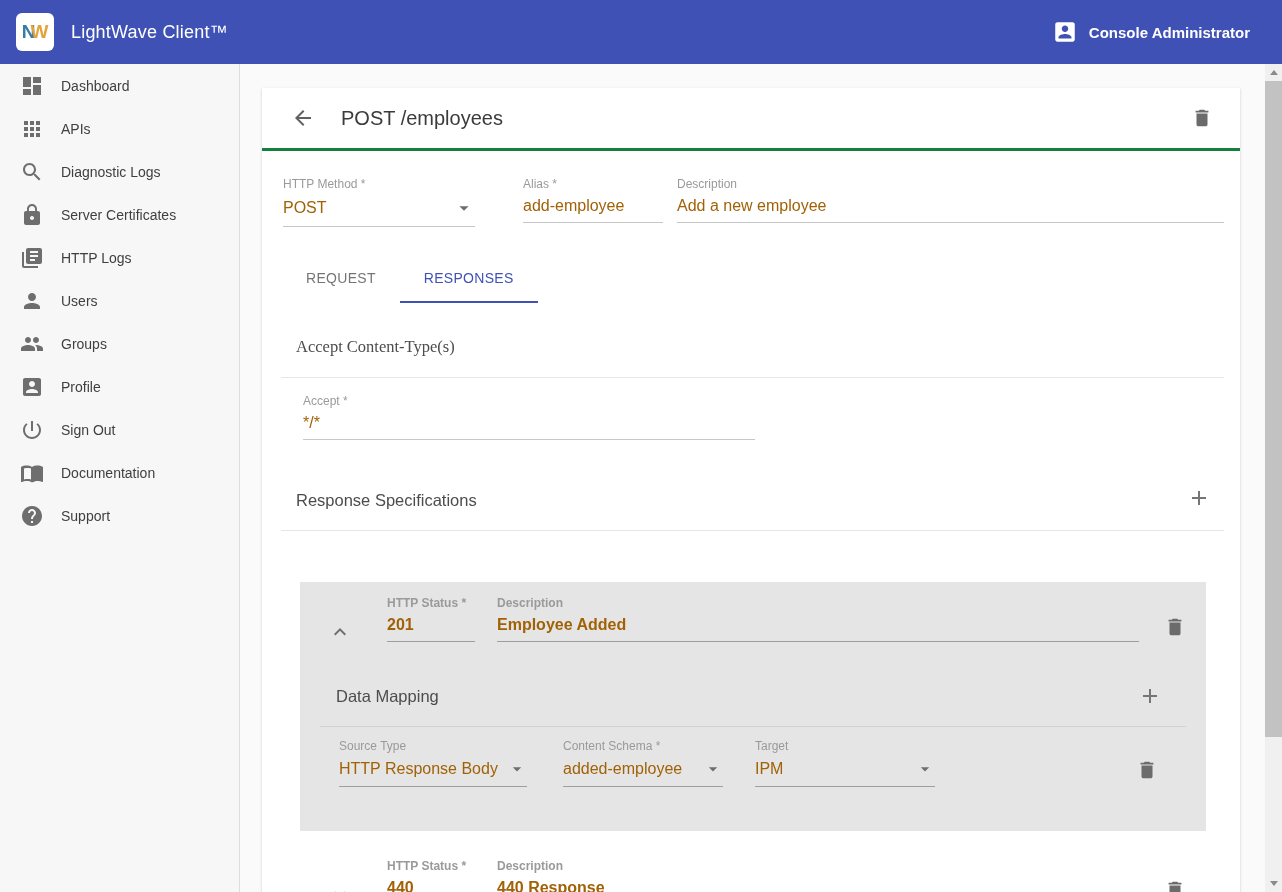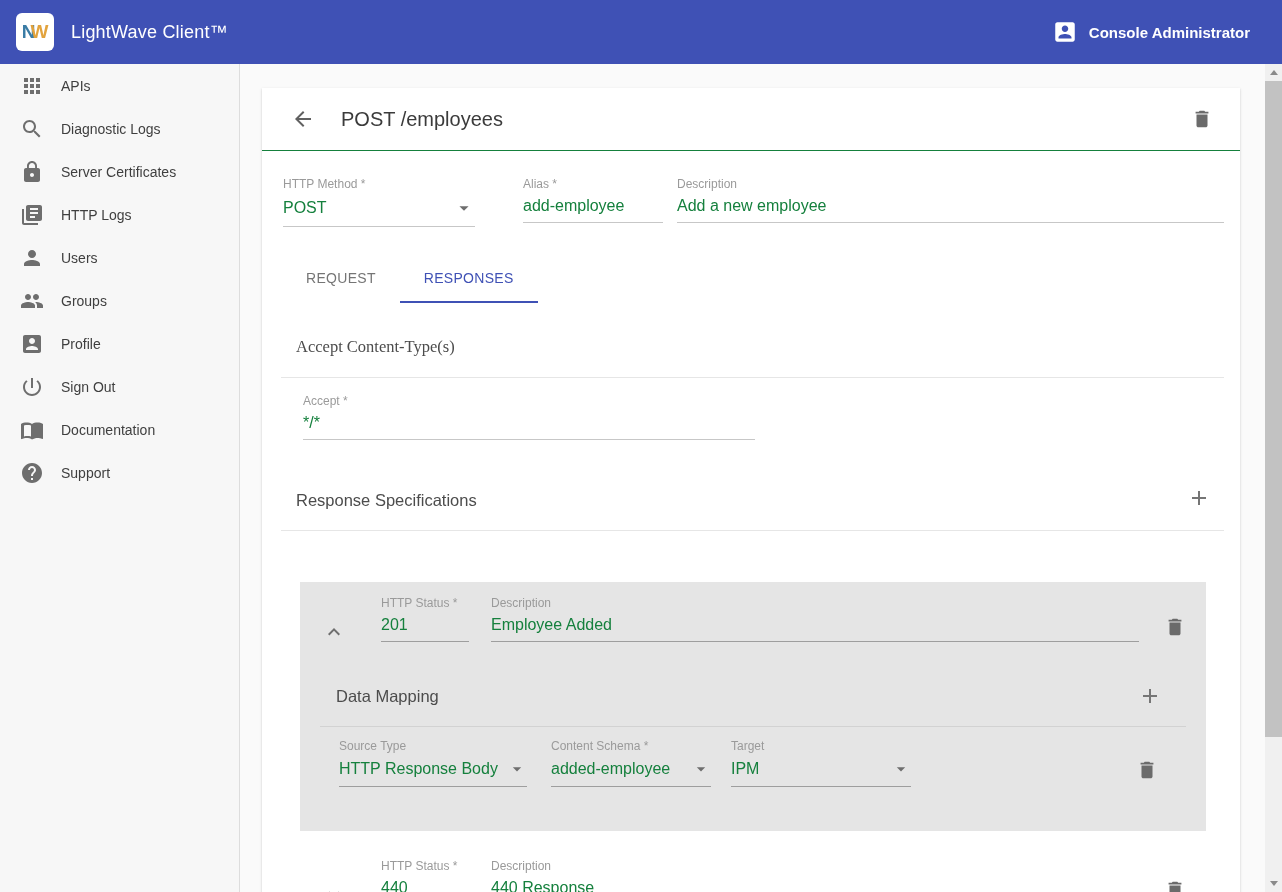--- a/index.html
+++ b/index.html
@@ -47,35 +47,35 @@
   .main {
     position: absolute; top: 64px; left: 240px; width: 1025px; bottom: 0;
     background: #fafafa; overflow: hidden;
   }
   .card {
     margin: 24px 25px 0 22px; background: #fff; height: 980px;
     box-shadow: 0 1px 1px rgba(0,0,0,.14), 0 1px 3px rgba(0,0,0,.12);
   }
   .card-header {
     height: 63px; display: flex; align-items: center;
-    border-bottom: 1px solid #15803d; padding: 0 27px 0 29px;
+    border-bottom: 3px solid #15803d; padding: 0 27px 0 29px;
   }
   .back-btn { cursor: pointer; }
   .back-btn svg { fill: #616161; }
   .page-title { margin-left: 26px; font-size: 20px; color: #3b3b3b; }
   .icon-btn { cursor: pointer; background: none; border: none; padding: 0; }
   .icon-btn svg { fill: #6b6b6b; }
   .card-header .icon-btn { margin-left: auto; }
 
   
   .field label { display: block; font-size: 12px; color: #9a9a9a; margin-bottom: 6px; }
   .f-row {
     display: flex; align-items: center; justify-content: space-between;
     border-bottom: 1px solid #c7c7c7; padding-bottom: 7px;
-    font-size: 16px; color: #15803d; min-height: 24px;
+    font-size: 16px; color: #a16207; min-height: 24px;
   }
   .f-row svg { fill: #6e6e6e; }
   .gray-bg .f-row { border-bottom-color: #9e9e9e; }
 
   .fields-row { display: flex; padding: 26px 16px 0 21px; }
   .field-method { width: 192px; }
   .field-alias  { width: 140px; margin-left: 48px; }
   .field-desc   { flex: 1; margin-left: 14px; }
 
   
@@ -93,33 +93,33 @@
   .accept-heading { margin: 34px 0 0 34px; font-family: Liberation Serif, serif; }
   .divider { border: none; border-top: 1px solid #e6e6e6; margin: 20px 16px 0 19px; }
   .accept-field { margin: 16px 0 0 41px; width: 452px; }
 
   .spec-head { display: flex; align-items: flex-end; margin-top: 46px; padding: 0 29px 0 34px; }
   .spec-head .icon-btn { margin-left: auto; }
   .spec-head .icon-btn svg, .dm-head .icon-btn svg { fill: #757575; }
 
   
   .resp-card { margin: 51px 34px 0 38px; background: #e5e5e5; padding-bottom: 44px; }
-  .resp-row { display: flex; align-items: flex-start; padding: 14px 20px 0 22px; }
+  .resp-row { display: flex; align-items: flex-start; padding: 14px 20px 0 28px; font-weight: bold; }
   .chev-btn { margin-top: 24px; }
   .chev-btn svg { fill: #6e6e6e; }
   .field-status { width: 88px; margin-left: 35px; }
   .field-rdesc  { flex: 1; margin-left: 22px; }
   .resp-row .del-btn { margin-left: 25px; margin-top: 20px; }
   .del-btn svg { fill: #6b6b6b; }
 
   .dm-head { display: flex; align-items: center; padding: 40px 44px 0 36px; }
   .dm-head .icon-btn { margin-left: auto; }
   .dm-divider { border: none; border-top: 1px solid #d2d2d2; margin: 18px 20px 0 20px; }
 
-  .map-row { display: flex; align-items: flex-start; padding: 12px 48px 0 39px; }
+  .map-row { display: flex; align-items: flex-start; padding: 12px 48px 0 39px; gap: 12px; }
   .field-source { width: 188px; }
   .field-schema { width: 160px; margin-left: 24px; }
   .field-target { width: 180px; margin-left: 20px; }
   .map-row .del-btn { margin-left: auto; margin-top: 20px; }
 
   .resp-plain { margin: 14px 34px 0 38px; background: #fff; }
   .resp-plain .resp-row { padding-top: 14px; }
 
   
   .scrollbar {
@@ -153,20 +153,28 @@
         </svg>
     </span>
     <span class="user-name">Console Administrator</span>
   </div>
 </header>
 
 <nav class="sidebar">
   <div class="side-item">
     <span>
         <svg width="24" height="24" viewBox="0 0 24 24" fill="#6e6e6e">
+          <path d="M3 13h8V3H3v10zm0 8h8v-6H3v6zm10 0h8V11h-8v10zm0-18v6h8V3h-8z"></path>
+        </svg>
+      </span>
+    <span class="side-label">Dashboard</span>
+  </div>
+  <div class="side-item">
+    <span>
+        <svg width="24" height="24" viewBox="0 0 24 24" fill="#6e6e6e">
           <path d="M4 8h4V4H4v4zm6 12h4v-4h-4v4zm-6 0h4v-4H4v4zm0-6h4v-4H4v4zm6 0h4v-4h-4v4zm6-10v4h4V4h-4zm-6 4h4V4h-4v4zm6 6h4v-4h-4v4zm0 6h4v-4h-4v4z"></path>
         </svg>
       </span>
     <span class="side-label">APIs</span>
   </div>
   <div class="side-item">
     <span>
         <svg width="24" height="24" viewBox="0 0 24 24" fill="#6e6e6e">
           <path d="M15.5 14h-.79l-.28-.27C15.41 12.59 16 11.11 16 9.5 16 5.91 13.09 3 9.5 3S3 5.91 3 9.5 5.91 16 9.5 16c1.61 0 3.09-.59 4.23-1.57l.27.28v.79l5 4.99L20.49 19l-4.99-5zm-6 0C7.01 14 5 11.99 5 9.5S7.01 5 9.5 5 14 7.01 14 9.5 11.99 14 9.5 14z"></path>
         </svg>

